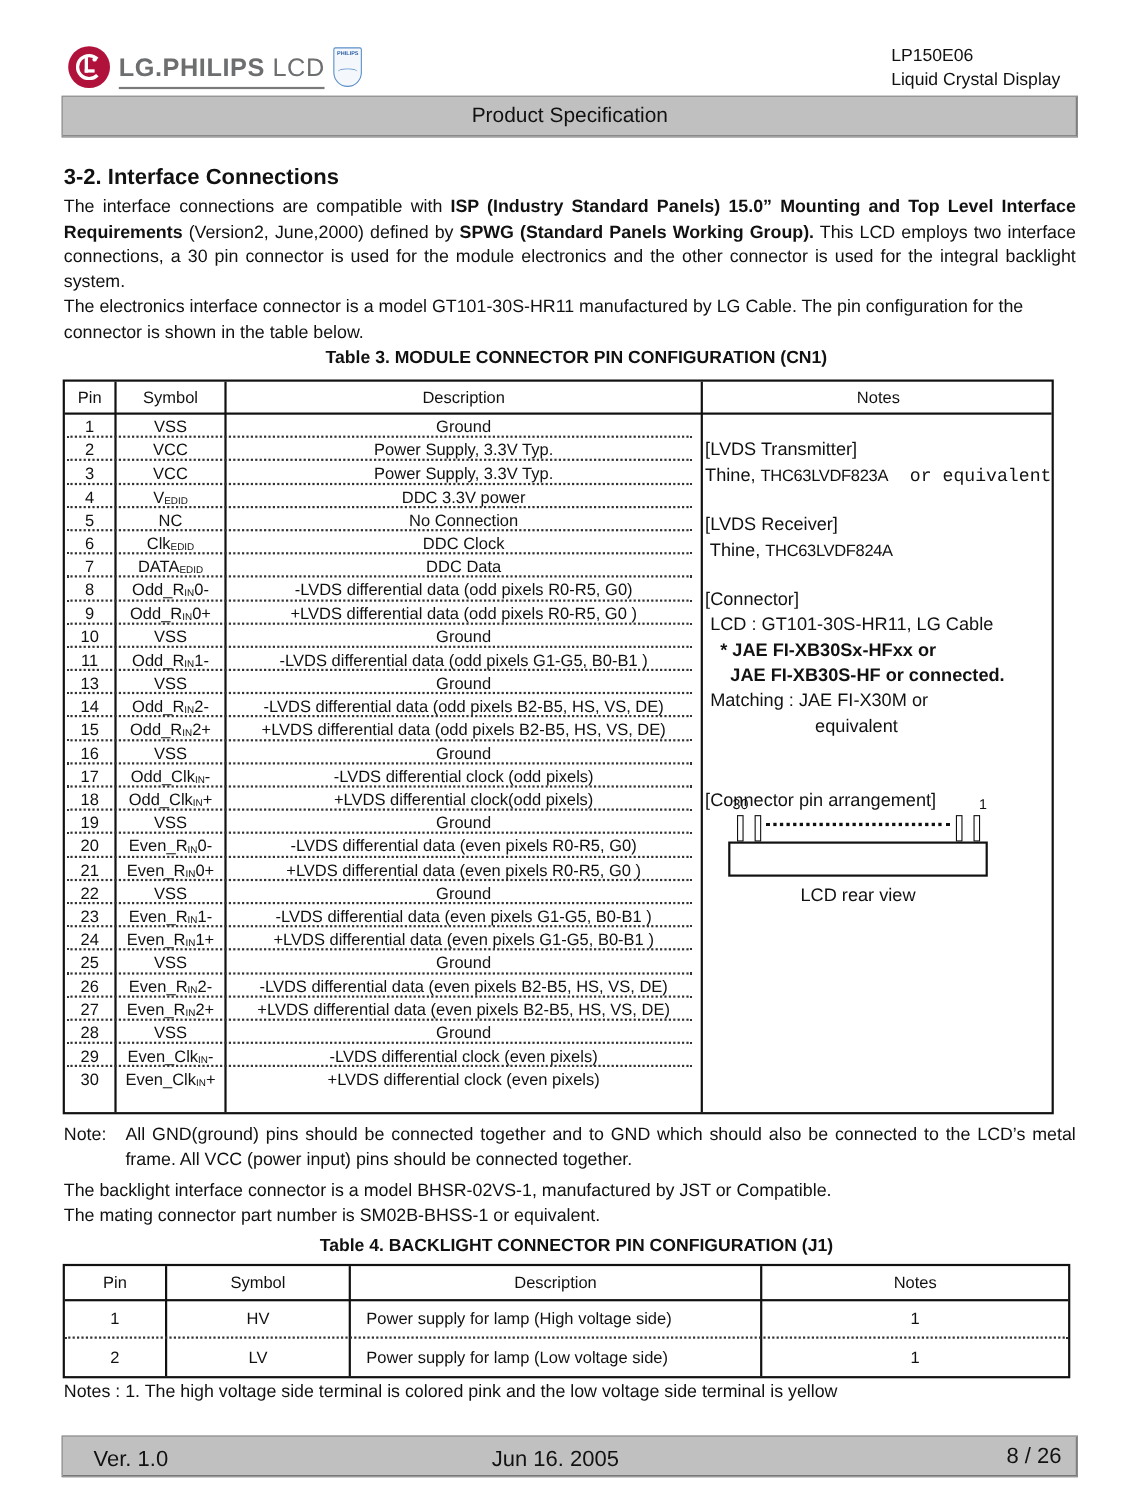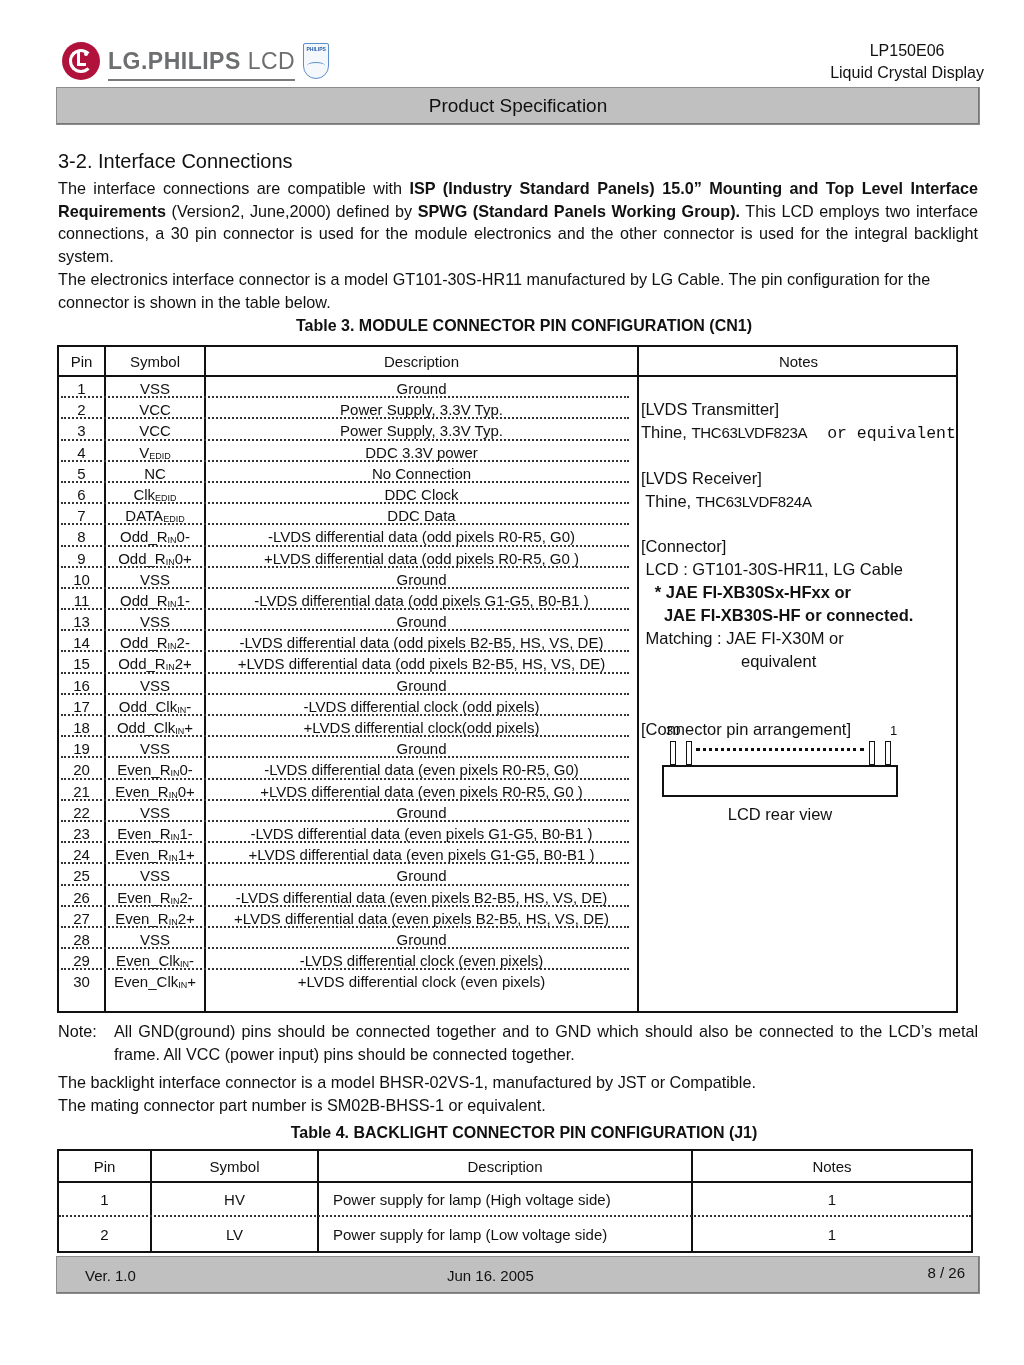--- a/index.html
+++ b/index.html
@@ -16,26 +16,26 @@
   .lg-circle .lb { position: absolute; left: 15px; top: 21px; width: 9px; height: 3px; background: #fff; }
   .lg-circle .eye { position: absolute; left: 22px; top: 10px; width: 4px; height: 4px; background: #fff; border-radius: 50%; }
   .brand { margin-left: 8px; font-size: 23px; font-weight: bold; color: #6d6e70; letter-spacing: 0.5px; position: relative; text-align: center; }
   .brand .lcd { font-weight: normal; }
   .brand-underline { position: absolute; left: 0; right: 0; bottom: -6px; height: 2px; background: #7a7a7a; }
   .philips-shield { margin-left: 8px; width: 26px; height: 36px; border: 1.5px solid #5b8fc9; border-radius: 2px 2px 13px 13px;
                     box-sizing: border-box; position: relative; background: #f4f8fd; }
   .philips-shield .ptxt { position: absolute; top: 2px; left: 0; right: 0; text-align: center; font-size: 5px; color: #2b5fa6; font-weight: bold; }
   .philips-shield .wave { position: absolute; left: 3px; right: 3px; top: 18px; height: 6px; border-top: 1.5px solid #5b8fc9; border-radius: 50%; }
 
-  .hdr-right { right: 40px; top: 40px; text-align: center; font-size: 16px; line-height: 22px; }
+  .hdr-right { right: 60px; top: 40px; text-align: left; font-size: 16px; line-height: 22px; }
   .banner { left: 56px; top: 87px; width: 922px; height: 36px; background: #c0c0c0; border: 1px solid #8c8c8c;
             box-shadow: inset -1px -1px 0 #777; display: flex; align-items: center; justify-content: center; font-size: 19px; }
 
   
-  .section-title { left: 58px; top: 150px; font-size: 20px; font-weight: normal; }
+  .section-title { left: 58px; top: 150px; font-size: 20px; font-weight: bold; }
   .para { left: 58px; width: 920px; font-size: 16.2px; line-height: 22.6px; text-align: justify; }
   .para b { font-weight: bold; }
   .caption { left: 12px; width: 1024px; text-align: center; font-weight: bold; font-size: 16px; }
 
   
   .t3 { left: 57px; top: 345px; width: 901px; height: 668px; border: 2px solid #111; box-sizing: border-box; }
   .t3 .hrow { position: absolute; left: 0; top: 0; width: 100%; height: 30px; border-bottom: 2px solid #111; box-sizing: border-box;
               font-size: 15px; }
   .t3 .hcell { position: absolute; top: 0; height: 28px; line-height: 30px; text-align: center; }
   .vline { position: absolute; top: 0; bottom: 0; width: 2px; background: #111; }
@@ -58,22 +58,22 @@
   .pin-dots { position: absolute; left: 34px; top: 23px; width: 168px; border-top: 3px dotted #111; }
   .pin-num { position: absolute; top: -2px; font-size: 13px; }
   .rear-view { position: absolute; left: 0; width: 236px; top: 80px; text-align: center; font-size: 16.5px; }
 
   
   .t4 { left: 57px; top: 1149px; width: 916px; height: 104px; border: 2px solid #111; box-sizing: border-box; }
   .t4 .r { position: absolute; left: 0; width: 100%; font-size: 15px; }
   .t4 .c { position: absolute; top: 0; height: 100%; display: flex; align-items: center; justify-content: center; }
   .t4 .c.left { justify-content: flex-start; padding-left: 14px; box-sizing: border-box; }
 
-  .footer { left: 56px; top: 1256px; width: 922px; height: 36px; background: #c0c0c0; border: 1px solid #8c8c8c;
-            box-shadow: inset -1px -1px 0 #777; font-size: 15px; }
+  .footer { left: 56px; top: 1305px; width: 922px; height: 36px; background: #c0c0c0; border: 1px solid #8c8c8c;
+            box-shadow: inset -1px -1px 0 #777; font-size: 20px; }
 </style>
 </head>
 <body>
 
 <div class="abs logo">
   <div class="lg-circle">
     <div class="face"></div>
       <div class="l"></div>
       <div class="lb"></div>
       <div class="eye"></div>

